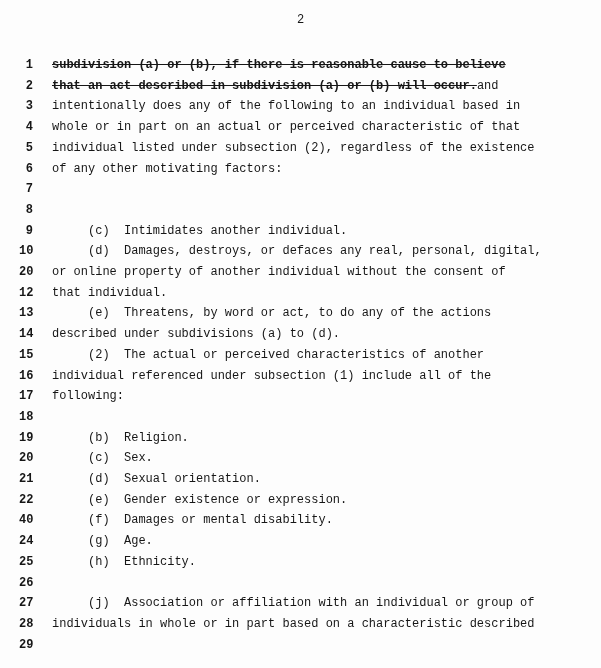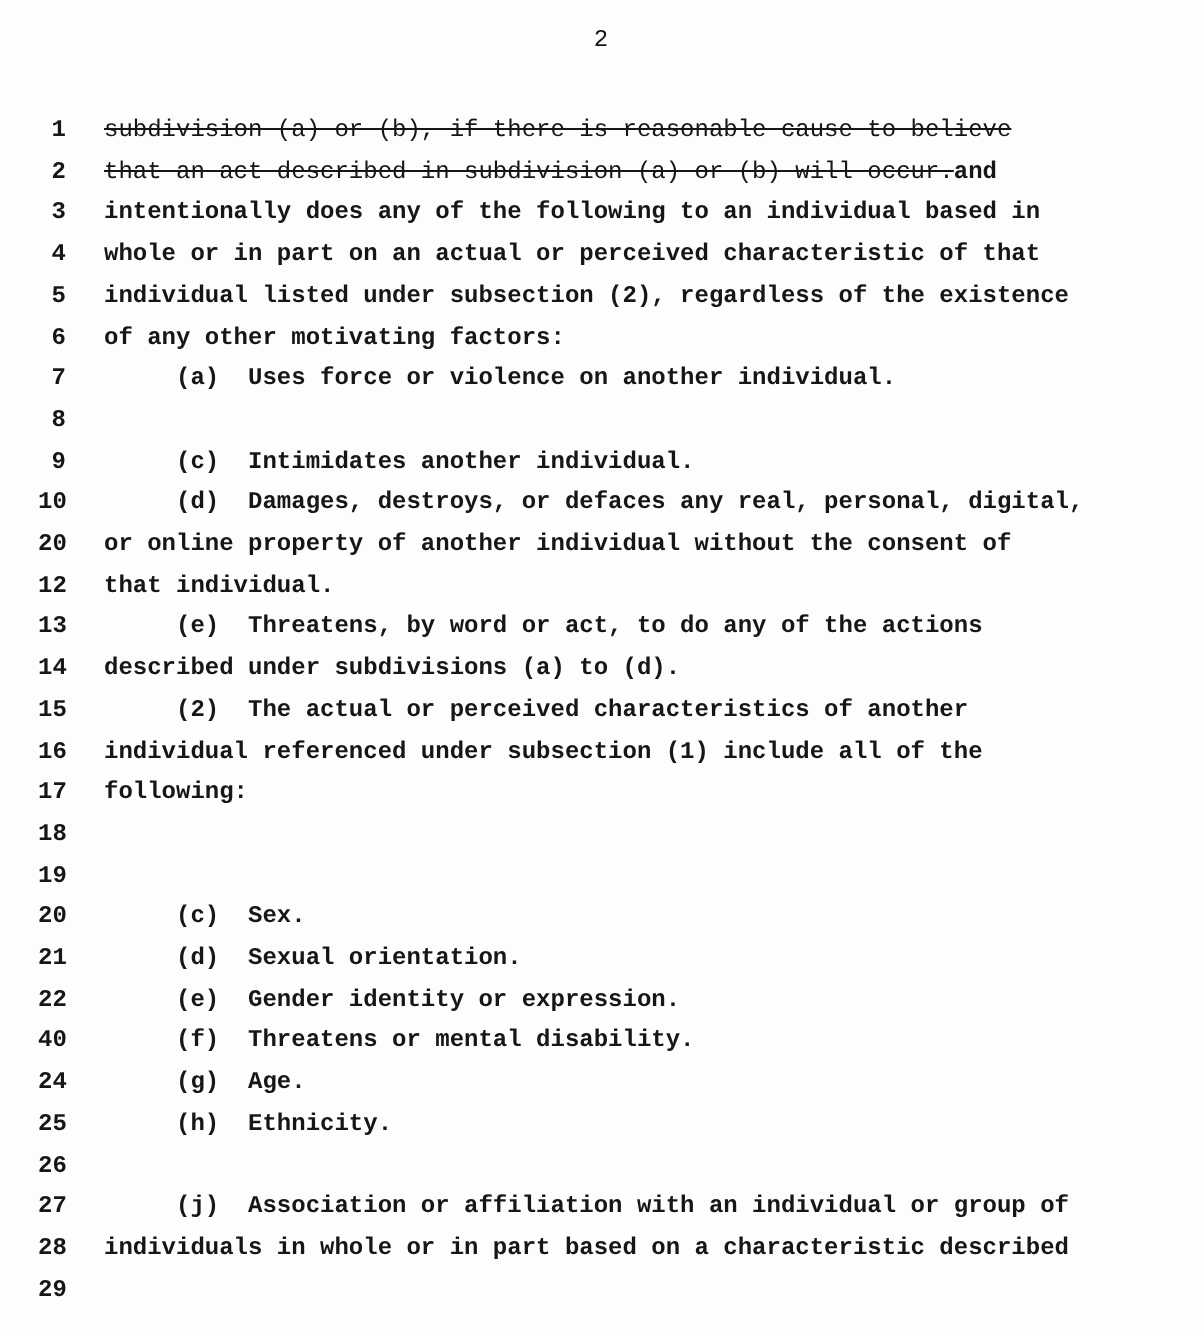--- a/index.html
+++ b/index.html
@@ -41,25 +41,25 @@
     flex: none;
     width: 14px;
     text-align: right;
     font-weight: 700;
   }
   .text {
     margin-left: 19px;
     white-space: pre;
   }
   .seg-new {
-    font-weight: 700;
+    font-weight: 400;
     margin-top: 12px;
   }
   .seg-struck {
-    font-weight: 400;
+    font-weight: 700;
     text-decoration: line-through;
     text-decoration-thickness: 1px;
   }
 </style>
 </head>
 <body>
 
 <div class="page">
   <div class="page-number">2</div>
   <div class="content">
@@ -82,21 +82,20 @@
       <div class="line">
         <span class="num">5</span>
         <span class="text"><span class="seg-new">individual listed under subsection (2), regardless of the existence</span></span>
       </div>
       <div class="line">
         <span class="num">6</span>
         <span class="text"><span class="seg-new">of any other motivating factors:</span></span>
       </div>
       <div class="line">
         <span class="num">7</span>
-        <span class="text"><span class="seg-new">     (a)  Uses force or violence on another individual.</span></span>
       </div>
       <div class="line">
         <span class="num">8</span>
       </div>
       <div class="line">
         <span class="num">9</span>
         <span class="text"><span class="seg-new">     (c)  Intimidates another individual.</span></span>
       </div>
       <div class="line">
         <span class="num">10</span>
@@ -128,36 +127,37 @@
       </div>
       <div class="line">
         <span class="num">17</span>
         <span class="text"><span class="seg-new">following:</span></span>
       </div>
       <div class="line">
         <span class="num">18</span>
       </div>
       <div class="line">
         <span class="num">19</span>
+        <span class="text"><span class="seg-new">     (b)  Religion.</span></span>
       </div>
       <div class="line">
         <span class="num">20</span>
         <span class="text"><span class="seg-new">     (c)  Sex.</span></span>
       </div>
       <div class="line">
         <span class="num">21</span>
         <span class="text"><span class="seg-new">     (d)  Sexual orientation.</span></span>
       </div>
       <div class="line">
         <span class="num">22</span>
-        <span class="text"><span class="seg-new">     (e)  Gender identity or expression.</span></span>
+        <span class="text"><span class="seg-new">     (e)  Gender existence or expression.</span></span>
       </div>
       <div class="line">
         <span class="num">40</span>
-        <span class="text"><span class="seg-new">     (f)  Threatens or mental disability.</span></span>
+        <span class="text"><span class="seg-new">     (f)  Damages or mental disability.</span></span>
       </div>
       <div class="line">
         <span class="num">24</span>
         <span class="text"><span class="seg-new">     (g)  Age.</span></span>
       </div>
       <div class="line">
         <span class="num">25</span>
         <span class="text"><span class="seg-new">     (h)  Ethnicity.</span></span>
       </div>
       <div class="line">

